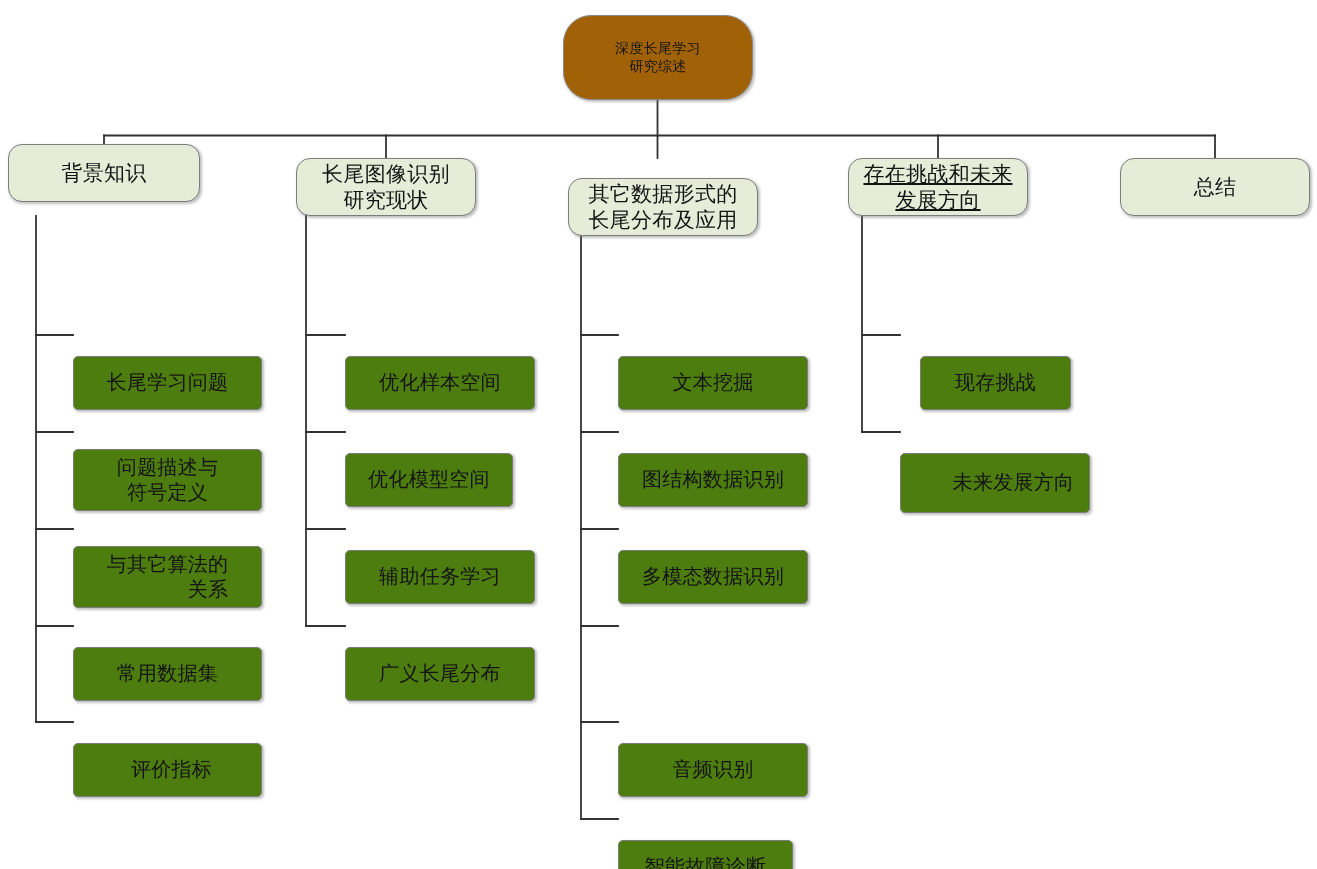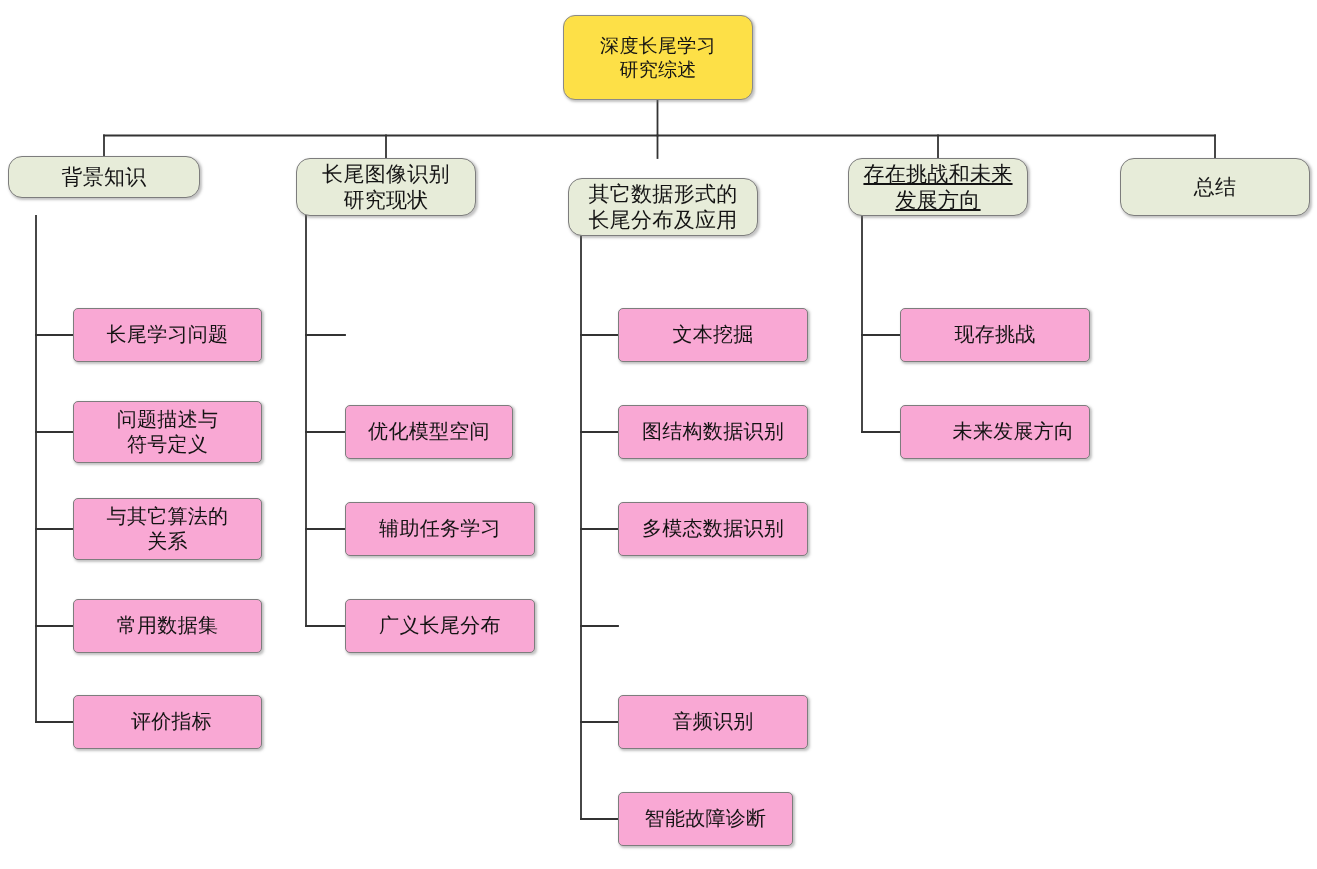--- a/index.html
+++ b/index.html
@@ -36,35 +36,36 @@
     border: 1.4px solid #7a7a7a;
     border-radius: 14px;
     color: #141414;
     line-height: 1.26;
     white-space: pre-line;
     letter-spacing: 0.3px;
     box-shadow: 1.5px 1.5px 2.5px rgba(120,120,120,0.45);
     z-index: 3;
   }
   .node.root {
-    background: #fde047;
+    background: #a16207;
     border-color: #8a8a8a;
-    border-radius: 12px;
-    font-size: 19px;
+    border-radius: 28px;
+    font-size: 14px;
   }
   .node.branch {
     background: #e7ecd9;
     border-color: #7d7d7d;
     font-size: 21px;
   }
   .node.leaf {
-    background: #f9a8d4;
+    background: #4d7c0f;
     border-color: #7d7d7d;
     font-size: 20px;
     border-radius: 5px;
+    margin-top: 48px;
   }
 </style>
 </head>
 <body>
 
 <div id="canvas">
 
   <svg id="edges" viewBox="0 0 1317 869" xmlns="http://www.w3.org/2000/svg">
     <g fill="none" stroke="#333333" stroke-width="1.8" stroke-linecap="square">
 
@@ -101,60 +102,61 @@
 
       <path d="M862,216 L862,432"></path>
       <path d="M862,335 L900,335"></path>
       <path d="M862,432 L900,432"></path>
     </g>
   </svg>
 
   <div class="node root" style="left:563px; top:15px; width:190px; height:85px;">深度长尾学习
 研究综述</div>
 
-  <div class="node branch" style="left:8px; top:156px; width:192px; height:42px;">背景知识</div>
+  <div class="node branch" style="left:8px; top:144px; width:192px; height:58px;">背景知识</div>
 
   <div class="node branch" style="left:296px; top:158px; width:180px; height:58px;">长尾图像识别
 研究现状</div>
 
   <div class="node branch" style="left:568px; top:158px; width:190px; height:58px;margin-top:20px;">其它数据形式的
 长尾分布及应用</div>
 
   <div class="node branch" style="left:848px; top:158px; width:180px; height:58px;text-decoration:underline;">存在挑战和未来
 发展方向</div>
 
   <div class="node branch" style="left:1120px; top:158px; width:190px; height:58px;">总结</div>
 
   <div class="node leaf" style="left:73px; top:308px; width:189px; height:54px;">长尾学习问题</div>
 
   <div class="node leaf" style="left:73px; top:401px; width:189px; height:62px;">问题描述与
 符号定义</div>
 
-  <div class="node leaf" style="left:73px; top:498px; width:189px; height:62px;">与其它算法的
+  <div class="node leaf" style="left:73px; top:498px; width:189px; height:62px;text-align:right;">与其它算法的
 关系</div>
 
   <div class="node leaf" style="left:73px; top:599px; width:189px; height:54px;">常用数据集</div>
 
   <div class="node leaf" style="left:73px; top:695px; width:189px; height:54px;padding-left:8px;">评价指标</div>
 
+  <div class="node leaf" style="left:345px; top:308px; width:190px; height:54px;">优化样本空间</div>
 
   <div class="node leaf" style="left:345px; top:405px; width:168px; height:54px;">优化模型空间</div>
 
   <div class="node leaf" style="left:345px; top:502px; width:190px; height:54px;">辅助任务学习</div>
 
   <div class="node leaf" style="left:345px; top:599px; width:190px; height:54px;">广义长尾分布</div>
 
   <div class="node leaf" style="left:618px; top:308px; width:190px; height:54px;">文本挖掘</div>
 
   <div class="node leaf" style="left:618px; top:405px; width:190px; height:54px;">图结构数据识别</div>
 
   <div class="node leaf" style="left:618px; top:502px; width:190px; height:54px;">多模态数据识别</div>
 
 
   <div class="node leaf" style="left:618px; top:695px; width:190px; height:54px;">音频识别</div>
 
   <div class="node leaf" style="left:618px; top:792px; width:175px; height:54px;">智能故障诊断</div>
 
-  <div class="node leaf" style="left:900px; top:308px; width:190px; height:54px;">现存挑战</div>
+  <div class="node leaf" style="left:920px; top:308px; width:151px; height:54px;">现存挑战</div>
 
-  <div class="node leaf" style="left:900px; top:405px; width:190px; height:54px;padding-left:37px;">未来发展方向</div>
+  <div class="node leaf" style="left:900px; top:405px; width:190px; height:60px;padding-left:37px;">未来发展方向</div>
 
 </div>
 
 </body></html>

